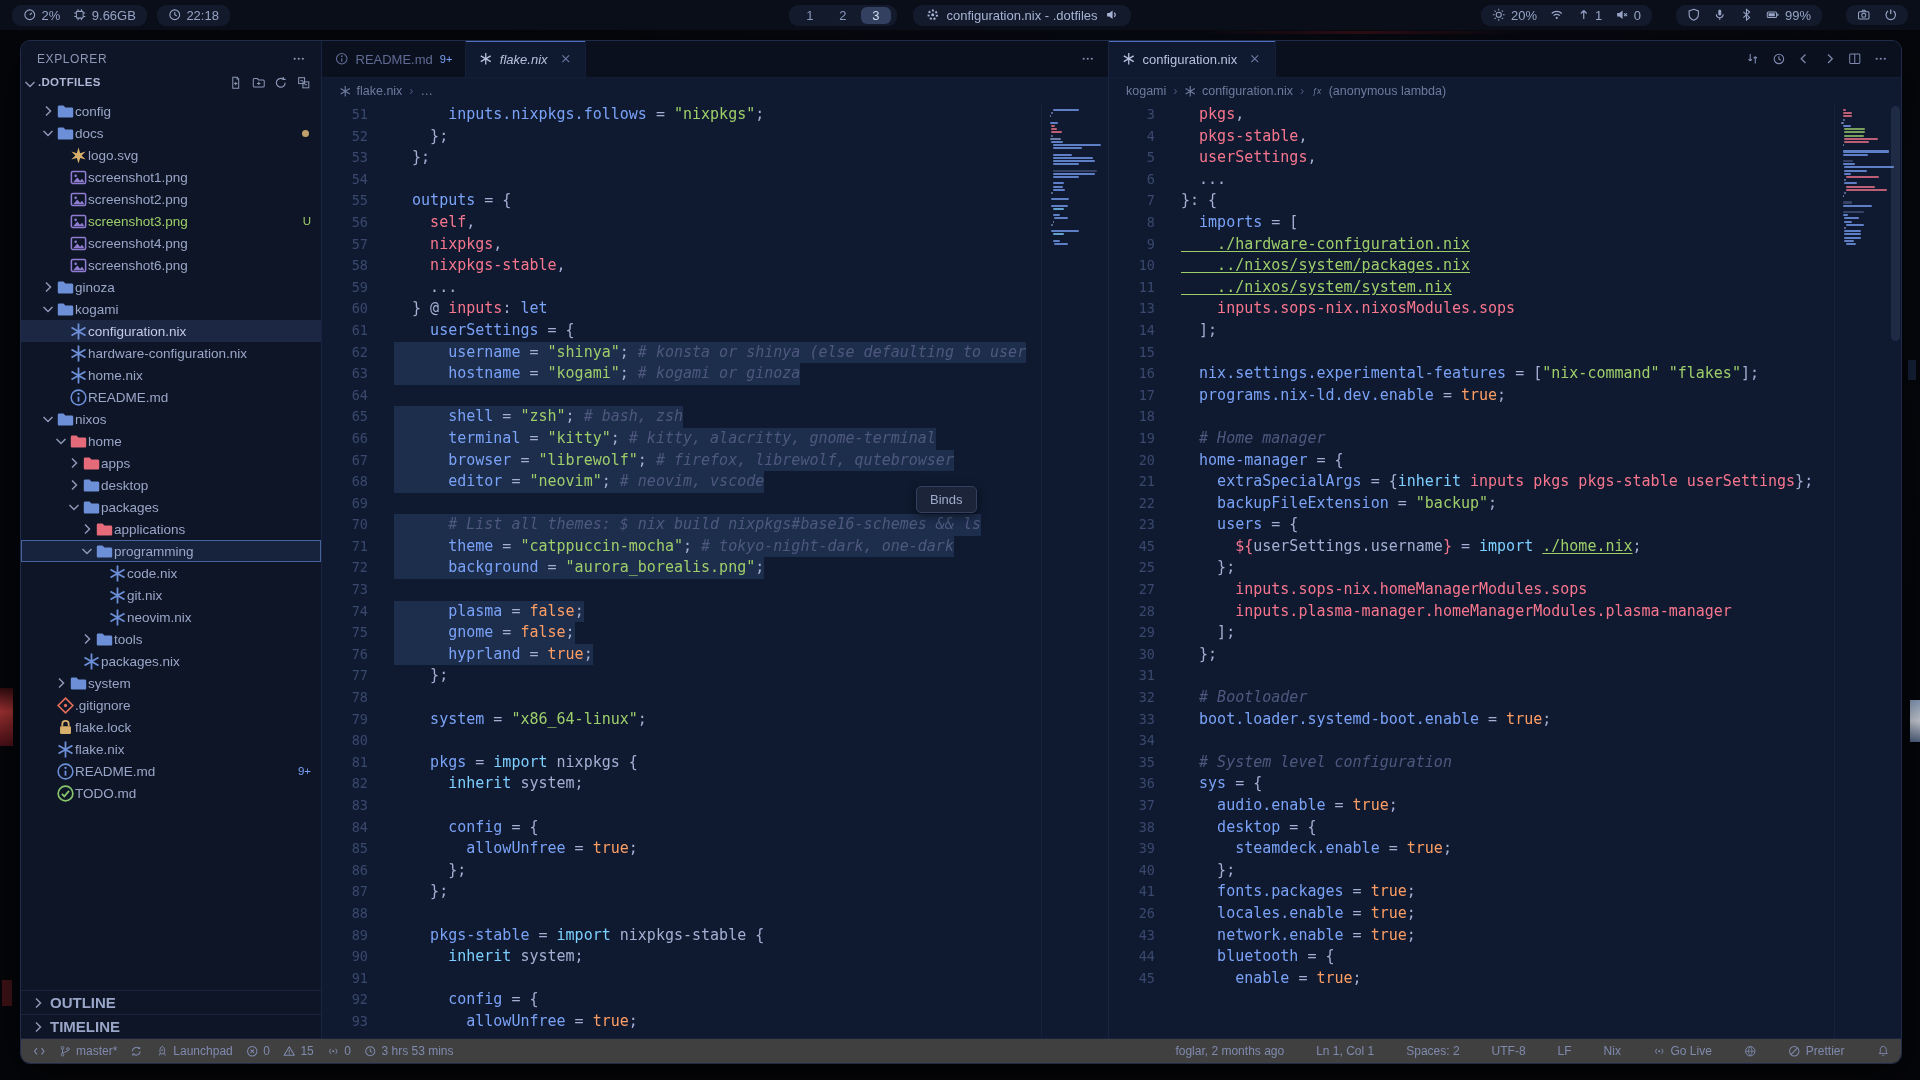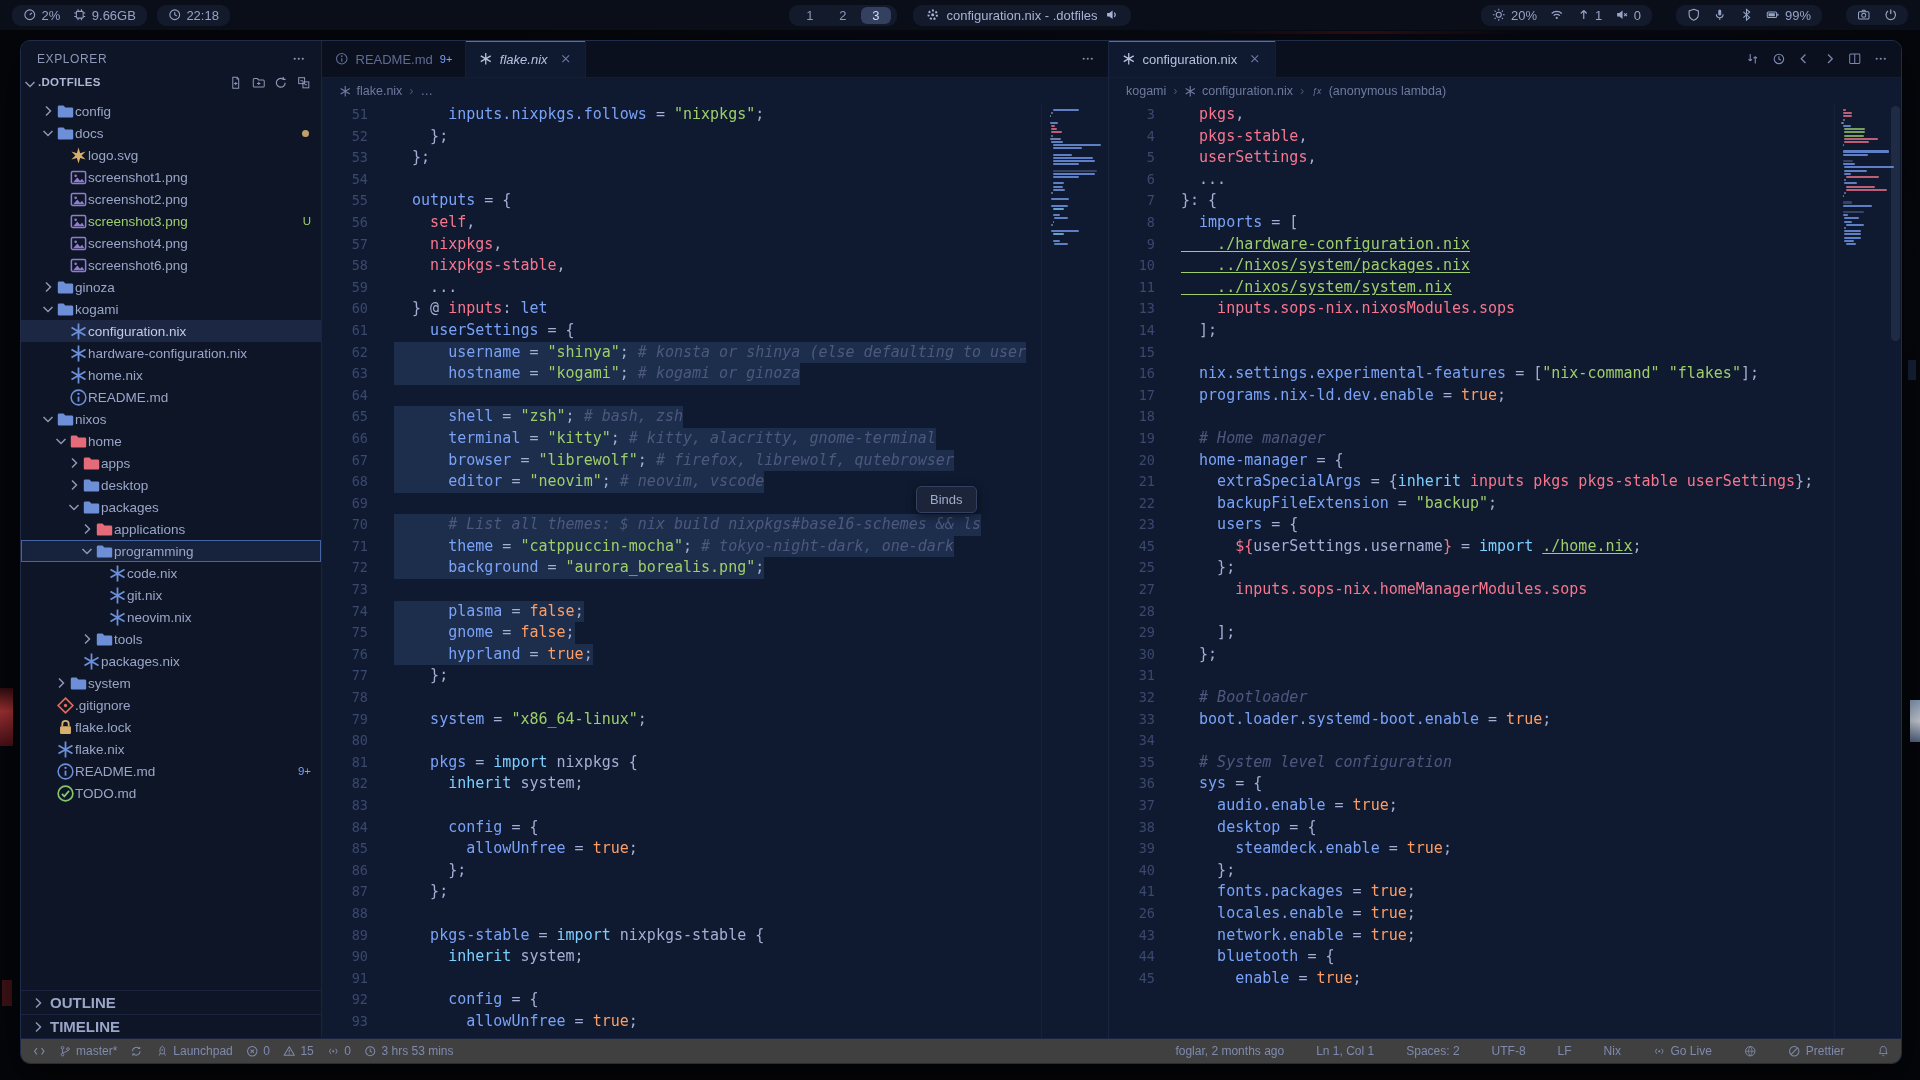--- a/index.html
+++ b/index.html
@@ -1199,20 +1199,21 @@
             <div class="cl">
               <span class="ln">25</span>
               <span class="lt"><span class="tk-f">    };</span></span>
             </div>
             <div class="cl">
               <span class="ln">27</span>
               <span class="lt"><span class="tk-r">      inputs.sops-nix.homeManagerModules.sops</span></span>
             </div>
             <div class="cl">
               <span class="ln">28</span>
+              <span class="lt"><span class="tk-r">      inputs.plasma-manager.homeManagerModules.plasma-manager</span></span>
             </div>
             <div class="cl">
               <span class="ln">29</span>
               <span class="lt"><span class="tk-f">    ];</span></span>
             </div>
             <div class="cl">
               <span class="ln">30</span>
               <span class="lt"><span class="tk-f">  };</span></span>
             </div>
             <div class="cl">

